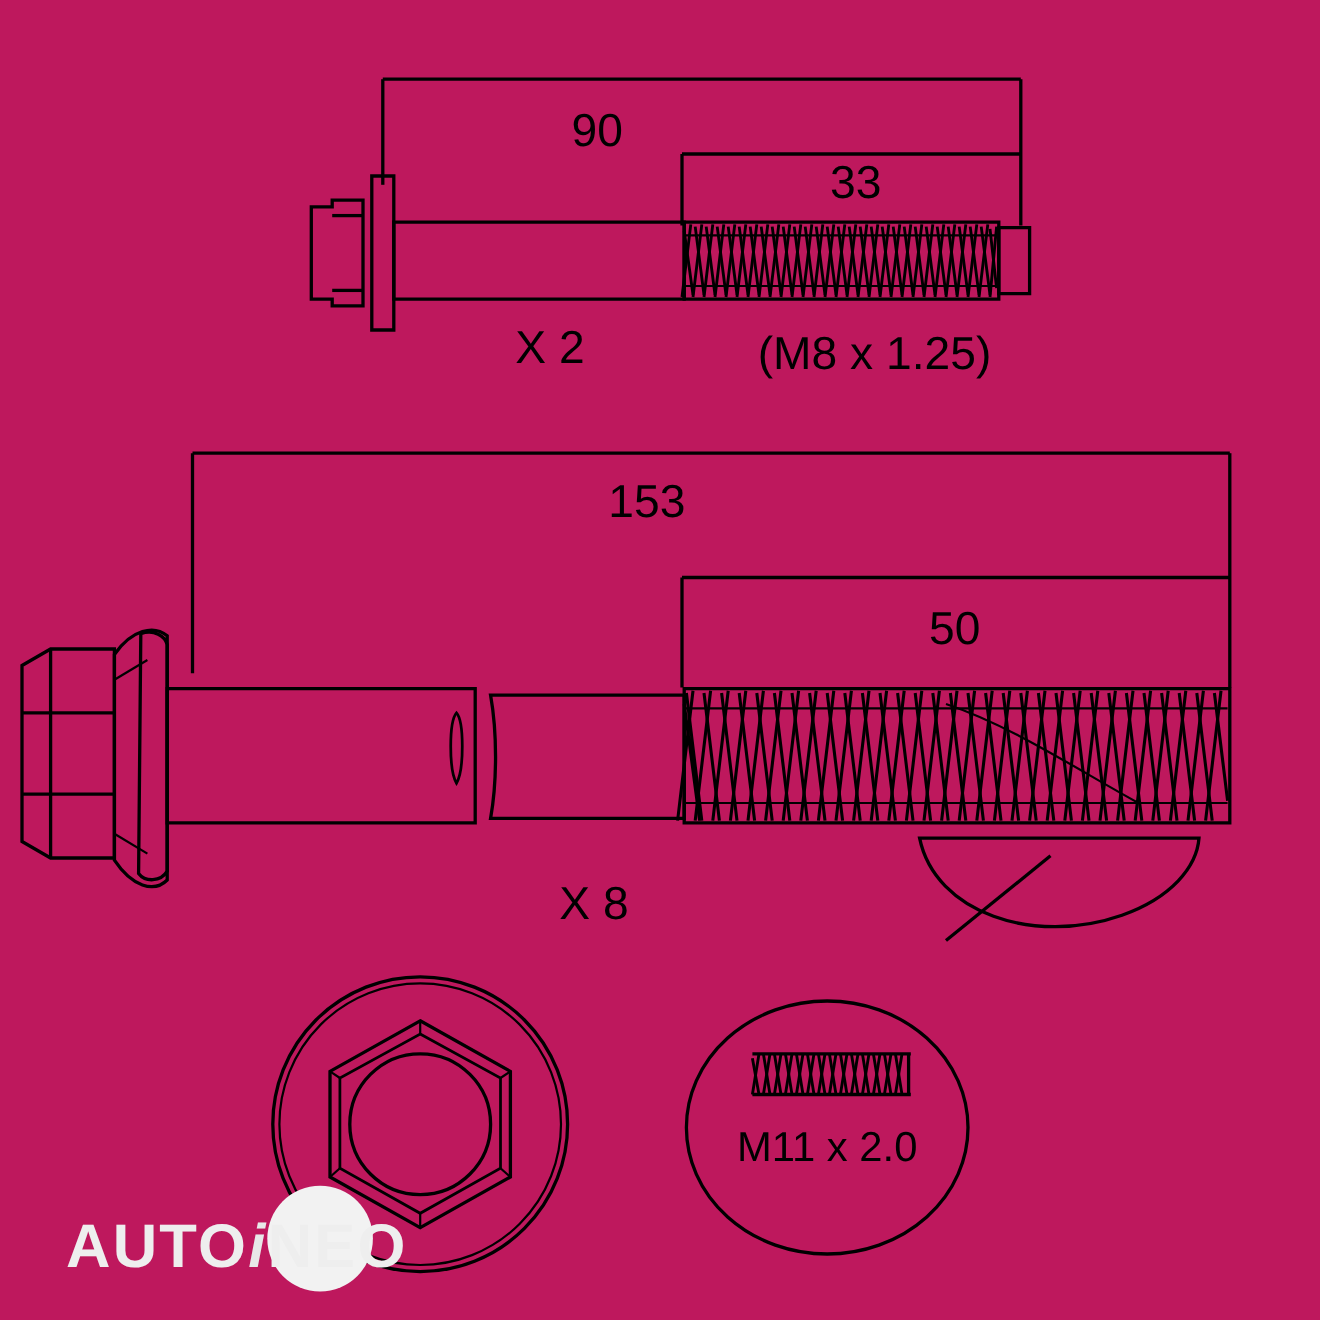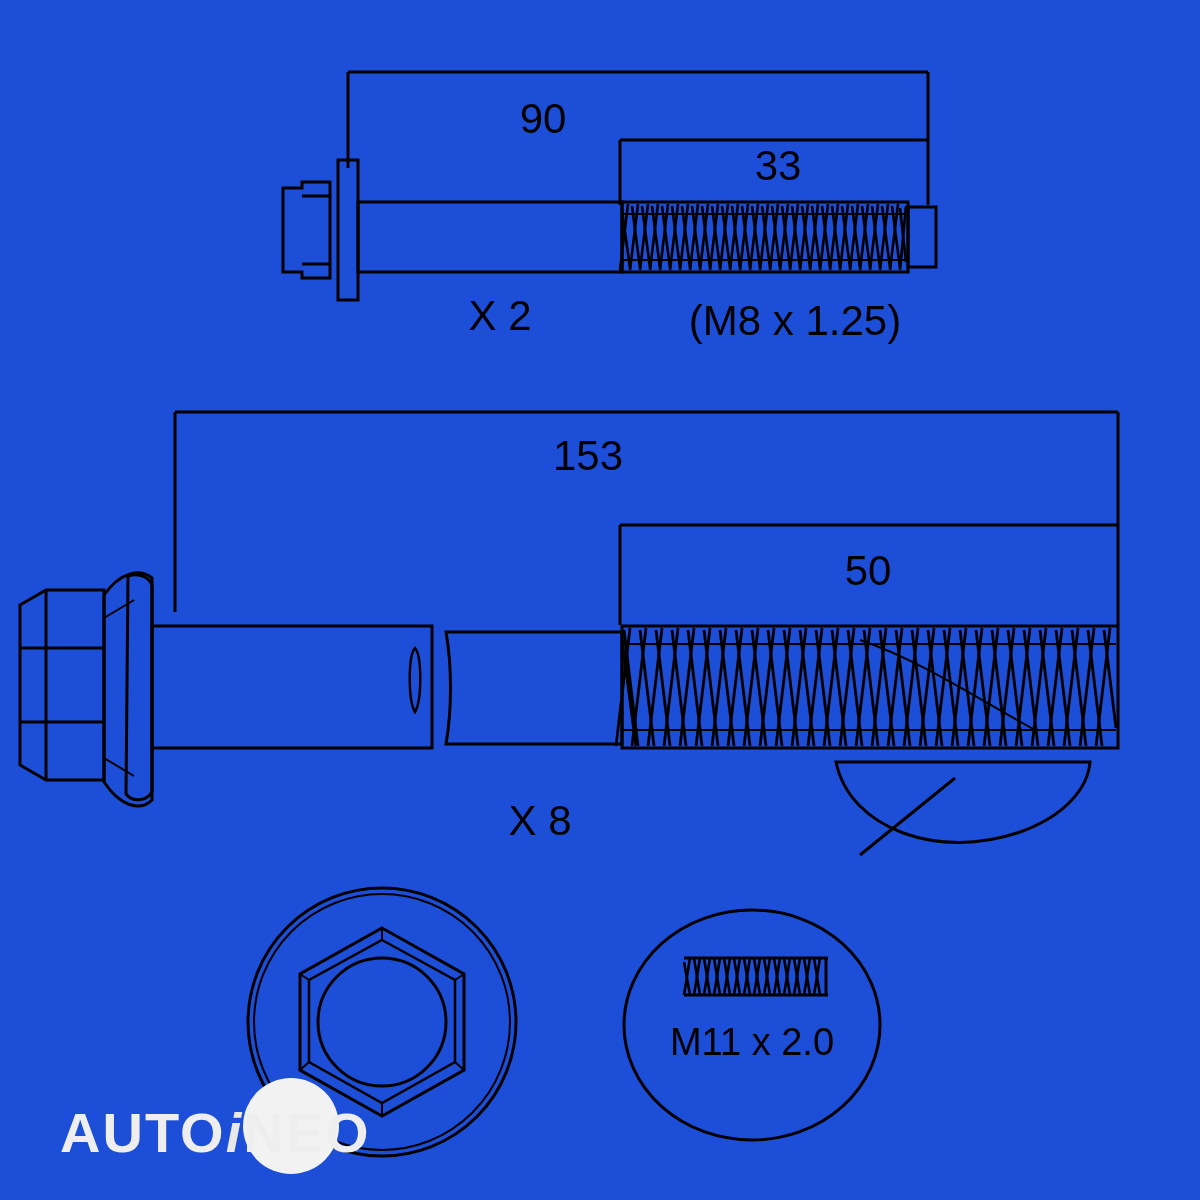--- a/index.html
+++ b/index.html
@@ -7,21 +7,21 @@
     margin: 0; padding: 0;
     width: 1200px; height: 1200px;
     background: #ffffff;
     font-family: "Liberation Sans", sans-serif;
     overflow: hidden;
   }
   #stage {
     position: relative;
     width: 1200px;
     height: 1200px;
-    background: #1d4ed8;
+    background: #be185d;
   }
   svg.diagram {
     position: absolute;
     left: 0; top: 0;
     width: 1200px;
     height: 1200px;
     display: block;
   }
   .lbl {
     font-family: "Liberation Sans", sans-serif;

